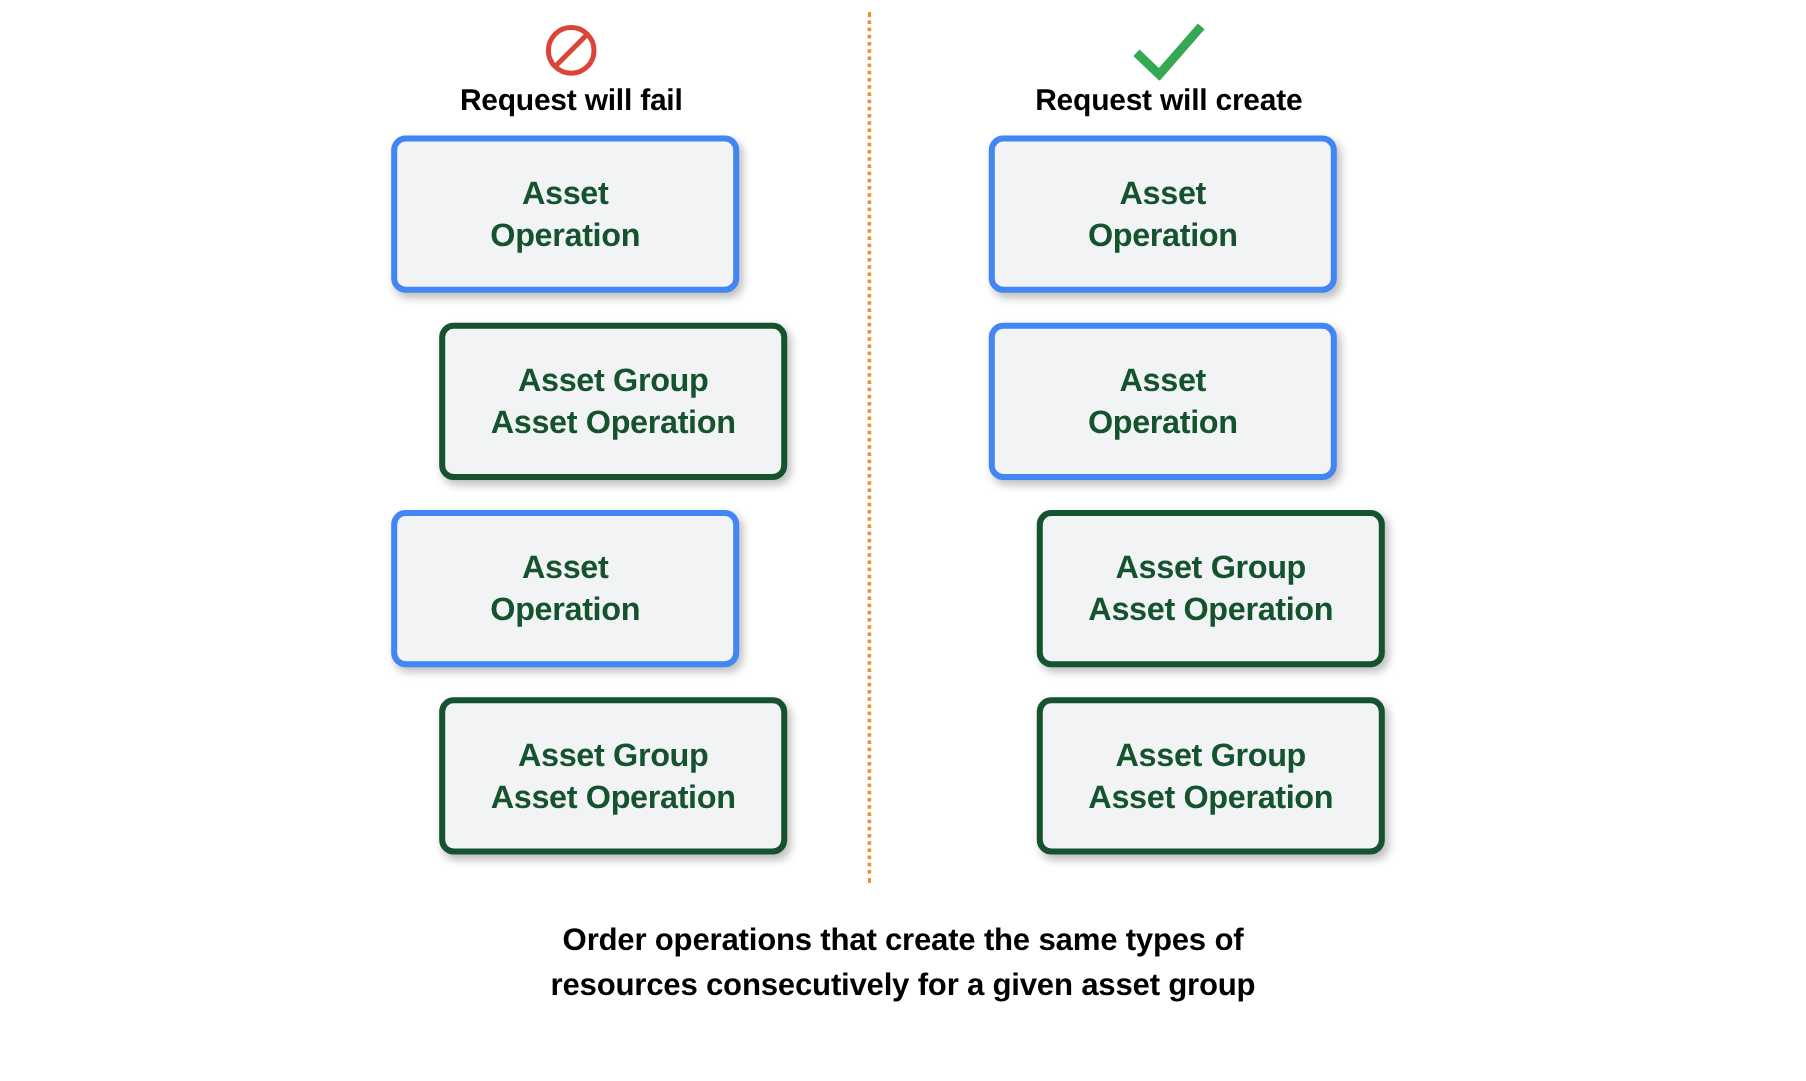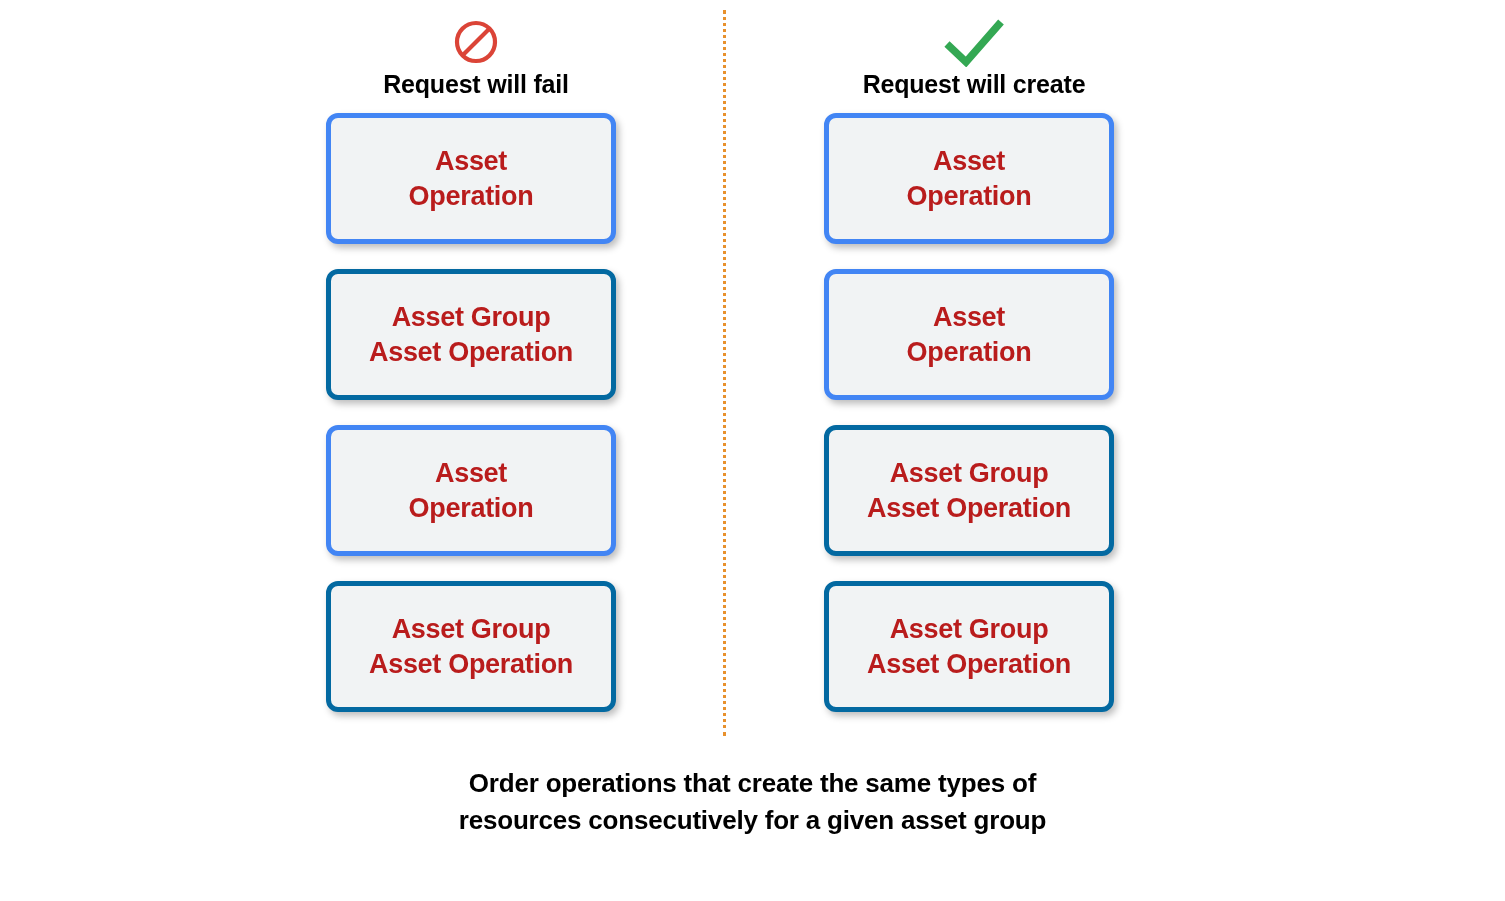--- a/index.html
+++ b/index.html
@@ -78,26 +78,26 @@
     height: 131px;
     background: #F1F3F4;
     border-radius: 12px;
     display: flex;
     align-items: center;
     justify-content: center;
     text-align: center;
     box-shadow: 3px 4px 7px rgba(0,0,0,0.26);
   }
   .op-box.blue   { border: 5px solid #4285F4; }
-  .op-box.orange { border: 5px solid #0369a1; }
+  .op-box.orange { border: 5px solid #14532d; margin-left: 40px; }
 
   .op-label {
     font-size: 27px;
     font-weight: bold;
-    color: #b91c1c;
+    color: #14532d;
     line-height: 1.28;
     letter-spacing: -0.3px;
     white-space: pre-line;
   }
 
   
   .caption {
     position: absolute;
     left: 0;
     top: 765px;

